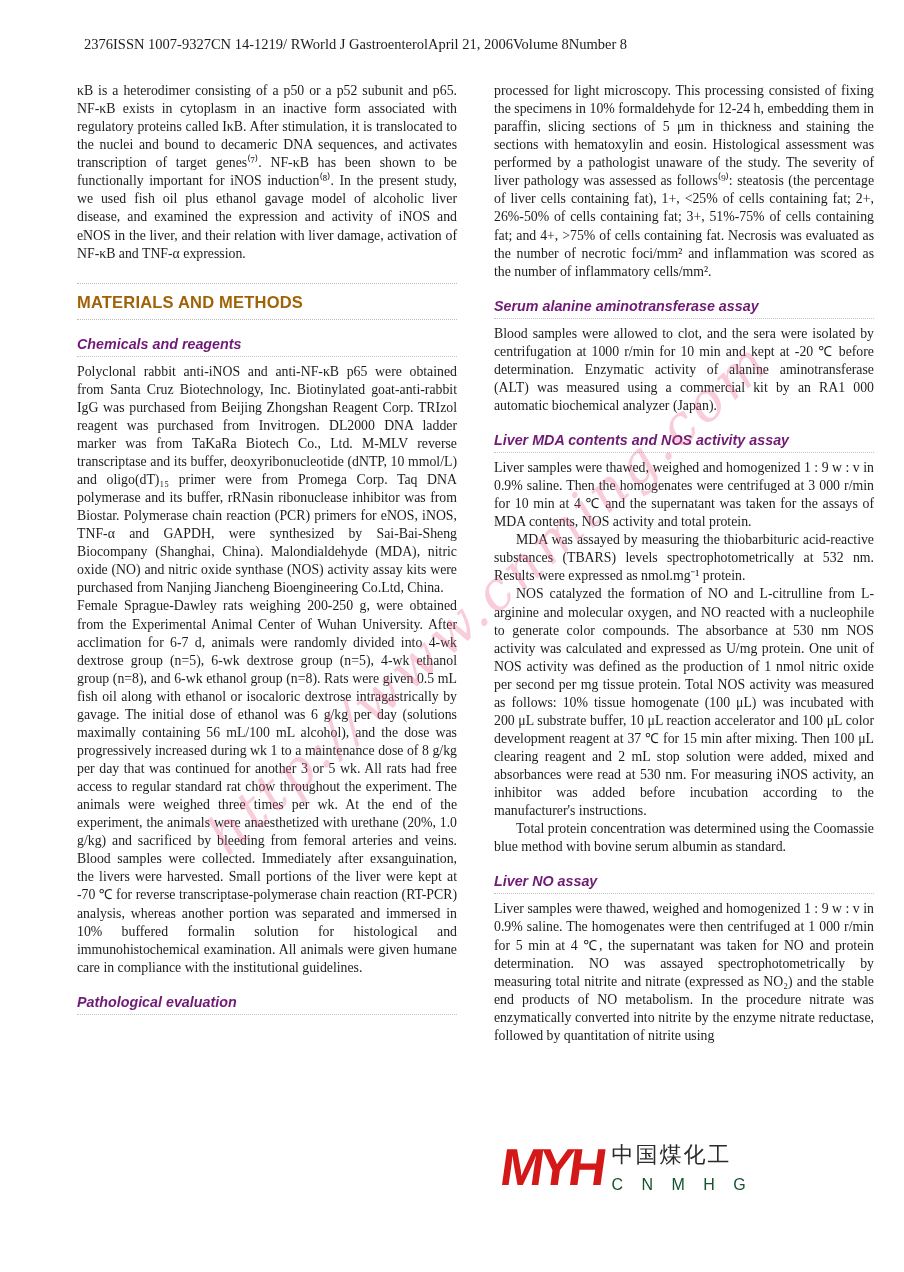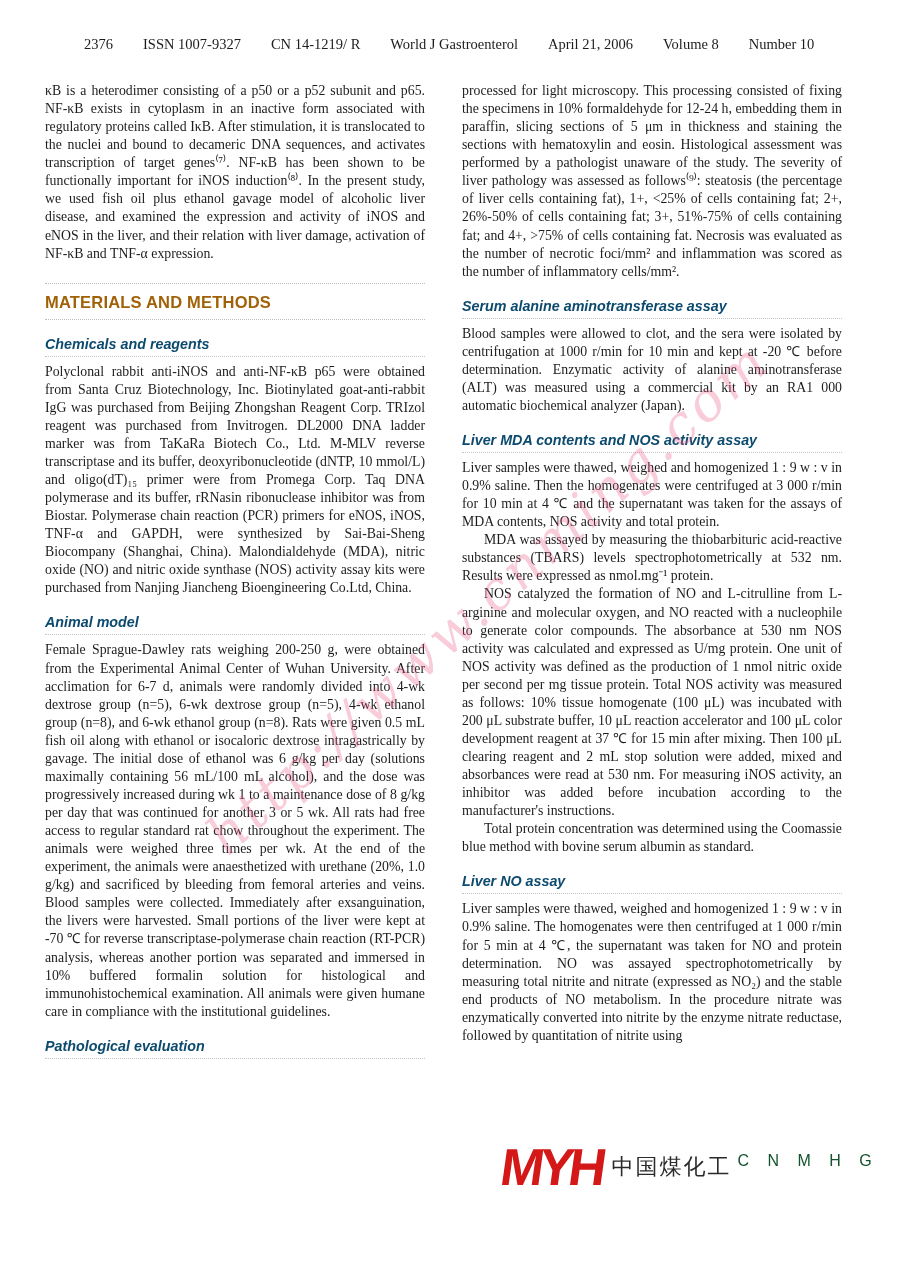--- a/index.html
+++ b/index.html
@@ -3,40 +3,40 @@
 <meta charset="utf-8">
 <style>
   html,body { margin:0; padding:0; background:#888; }
   .page {
     position:relative; width:904px; height:1272px; margin:0 auto;
     background:#ffffff; overflow:hidden; color:#1c1c1c;
     font-family:"Liberation Serif", serif;
   }
   .page-header {
     position:absolute; top:36px; left:84px; right:44px;
-    display:flex; gap:30px; font-size:14.5px; white-space:nowrap;
+    display:flex; font-size:14.5px; white-space:nowrap;
   }
   .columns {
-    position:absolute; top:82px; left:45px; width:798px;
+    position:absolute; top:82px; left:77px; width:798px;
     display:flex; gap:37px;
   }
   .col { width:380px; }
   p.body {
     margin:0; font-size:13.8px; line-height:1.31; text-align:justify;
   }
   p.body.indent { text-indent:1.6em; }
   .section-heading {
     font-family:"Liberation Sans", sans-serif; font-weight:bold;
     font-size:16.5px; letter-spacing:.2px; color:#a16207;
     margin:20px 0 10px; padding:9px 0 7px;
     border-top:1px dotted #bdbdbd; border-bottom:1px dotted #bdbdbd;
   }
   .sub-title {
     font-family:"Liberation Sans", sans-serif; font-weight:bold; font-style:italic;
-    font-size:14.3px; color:#0c4a6e;
+    font-size:14.3px; color:#701a75;
     margin:17px 0 6px; padding-bottom:4px;
     border-bottom:1px dotted #c4c4c4;
   }
   .sub-title.first { margin-top:16px;font-style:italic; }
   .watermark {
     position:absolute; left:215px; top:812px;
     transform:rotate(-42deg); transform-origin:left center;
     font-family:"DejaVu Serif", serif; font-style:italic;
     font-size:54px; letter-spacing:4px; white-space:nowrap;
     color:var(--watermark, rgba(231,90,130,.5));
@@ -45,21 +45,21 @@
   .cnmhg-logo {
     position:absolute; left:497px; top:1124px; width:212px; height:86px;
     background:#ffffff; display:flex; align-items:center; gap:10px;
     padding:0 4px;
   }
   .logo-mark {
     font-family:"Liberation Sans", sans-serif; font-weight:bold;
     font-size:52px; line-height:1; color:var(--logored, #d41717);
     transform:skewX(-8deg); letter-spacing:-5px;
   }
-  .logo-text-block { display:flex; flex-direction:row; gap:6px; }
+  .logo-text-block { display:flex; flex-direction:column; gap:6px; }
   .logo-chinese {
     font-family:"DejaVu Sans", sans-serif; font-size:22px; color:#2a2a2a;
     letter-spacing:2px; white-space:nowrap;
   }
   .logo-latin {
     font-family:"Liberation Sans", sans-serif; font-size:16px; color:#14532d;
     letter-spacing:7px; white-space:nowrap;
   }
 </style>
 </head>
@@ -67,34 +67,33 @@
 
 <div class="page">
 
   <div class="page-header">
     <span>2376</span>
     <span>ISSN 1007-9327</span>
     <span>CN 14-1219/ R</span>
     <span>World J Gastroenterol</span>
     <span>April 21, 2006</span>
     <span>Volume 8</span>
-    <span>Number 10</span>
+    <span>Number 8</span>
   </div>
 
   <div class="columns">
 
     <div class="col">
       <p class="body">κB is a heterodimer consisting of a p50 or a p52 subunit and p65. NF-κB exists in cytoplasm in an inactive form associated with regulatory proteins called IκB. After stimulation, it is translocated to the nuclei and bound to decameric DNA sequences, and activates transcription of target genes⁽⁷⁾. NF-κB has been shown to be functionally important for iNOS induction⁽⁸⁾. In the present study, we used fish oil plus ethanol gavage model of alcoholic liver disease, and examined the expression and activity of iNOS and eNOS in the liver, and their relation with liver damage, activation of NF-κB and TNF-α expression.</p>
 
       <h2 class="section-heading">MATERIALS AND METHODS</h2>
 
       <h3 class="sub-title first">Chemicals and reagents</h3>
       <p class="body">Polyclonal rabbit anti-iNOS and anti-NF-κB p65 were obtained from Santa Cruz Biotechnology, Inc. Biotinylated goat-anti-rabbit IgG was purchased from Beijing Zhongshan Reagent Corp. TRIzol reagent was purchased from Invitrogen. DL2000 DNA ladder marker was from TaKaRa Biotech Co., Ltd. M-MLV reverse transcriptase and its buffer, deoxyribonucleotide (dNTP, 10 mmol/L) and oligo(dT)₁₅ primer were from Promega Corp. Taq DNA polymerase and its buffer, rRNasin ribonuclease inhibitor was from Biostar. Polymerase chain reaction (PCR) primers for eNOS, iNOS, TNF-α and GAPDH, were synthesized by Sai-Bai-Sheng Biocompany (Shanghai, China). Malondialdehyde (MDA), nitric oxide (NO) and nitric oxide synthase (NOS) activity assay kits were purchased from Nanjing Jiancheng Bioengineering Co.Ltd, China.</p>
 
-      <h3 class="sub-title">Animal model</h3>
       <p class="body">Female Sprague-Dawley rats weighing 200-250 g, were obtained from the Experimental Animal Center of Wuhan University. After acclimation for 6-7 d, animals were randomly divided into 4-wk dextrose group (n=5), 6-wk dextrose group (n=5), 4-wk ethanol group (n=8), and 6-wk ethanol group (n=8). Rats were given 0.5 mL fish oil along with ethanol or isocaloric dextrose intragastrically by gavage. The initial dose of ethanol was 6 g/kg per day (solutions maximally containing 56 mL/100 mL alcohol), and the dose was progressively increased during wk 1 to a maintenance dose of 8 g/kg per day that was continued for another 3 or 5 wk. All rats had free access to regular standard rat chow throughout the experiment. The animals were weighed three times per wk. At the end of the experiment, the animals were anaesthetized with urethane (20%, 1.0 g/kg) and sacrificed by bleeding from femoral arteries and veins. Blood samples were collected. Immediately after exsanguination, the livers were harvested. Small portions of the liver were kept at -70 ℃ for reverse transcriptase-polymerase chain reaction (RT-PCR) analysis, whereas another portion was separated and immersed in 10% buffered formalin solution for histological and immunohistochemical examination. All animals were given humane care in compliance with the institutional guidelines.</p>
 
       <h3 class="sub-title">Pathological evaluation</h3>
     </div>
 
     <div class="col">
       <p class="body">processed for light microscopy. This processing consisted of fixing the specimens in 10% formaldehyde for 12-24 h, embedding them in paraffin, slicing sections of 5 μm in thickness and staining the sections with hematoxylin and eosin. Histological assessment was performed by a pathologist unaware of the study. The severity of liver pathology was assessed as follows⁽⁹⁾: steatosis (the percentage of liver cells containing fat), 1+, &lt;25% of cells containing fat; 2+, 26%-50% of cells containing fat; 3+, 51%-75% of cells containing fat; and 4+, &gt;75% of cells containing fat. Necrosis was evaluated as the number of necrotic foci/mm² and inflammation was scored as the number of inflammatory cells/mm².</p>
 
       <h3 class="sub-title">Serum alanine aminotransferase assay</h3>
       <p class="body">Blood samples were allowed to clot, and the sera were isolated by centrifugation at 1000 r/min for 10 min and kept at -20 ℃ before determination. Enzymatic activity of alanine aminotransferase (ALT) was measured using a commercial kit by an RA1 000 automatic biochemical analyzer (Japan).</p>

